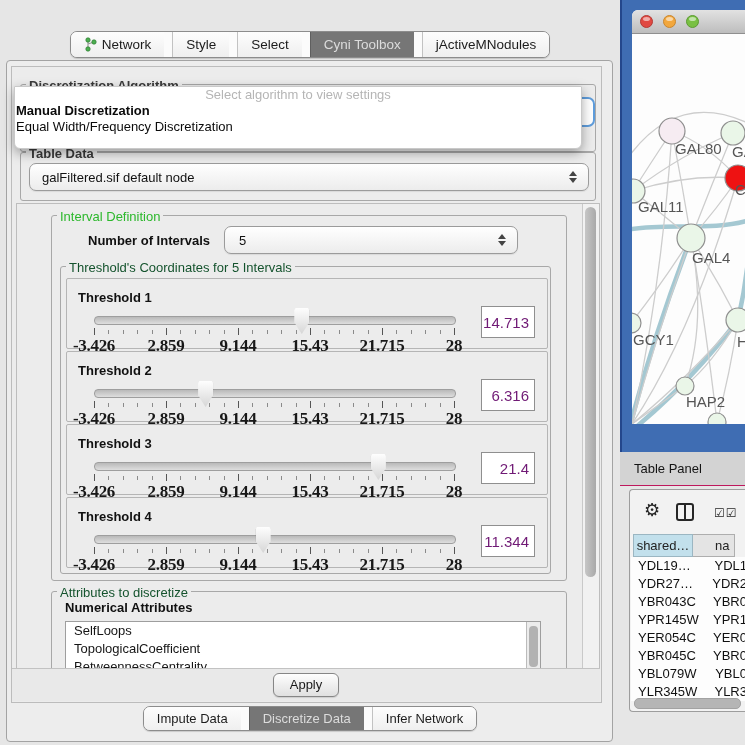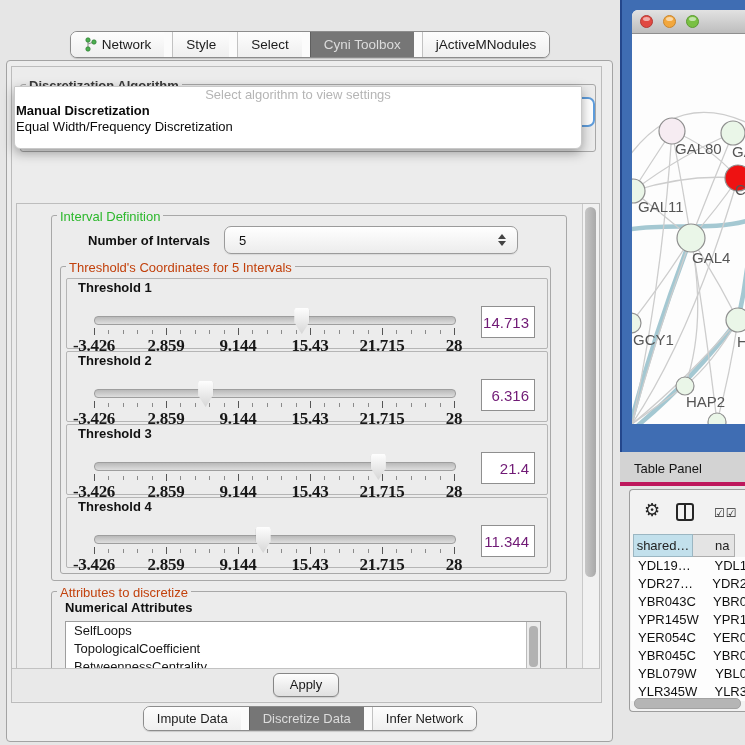--- a/index.html
+++ b/index.html
@@ -18,41 +18,41 @@
   .tab.sel{background:#767676;color:#dcdcdc;border-left-color:#5f5f5f;}
   .tabrow.toptabs .tab{height:25px;}
   .tabrow.bottabs .tab{height:23px;font-size:13px;}
   
   .outerpanel{left:6px;top:60px;width:605px;height:680px;border:1px solid #a3a3a3;border-radius:4px;background:#ededed;}
   .innerpanel{left:11px;top:66px;width:589px;height:635px;border:1px solid #bcbcbc;background:#ececec;}
   .group{border:1px solid #a8a8a8;border-radius:3px;}
   .gtitle{position:absolute;top:-7px;left:5px;font-size:13px;background:#ececec;padding:0 3px;white-space:nowrap;}
   .gtitle.dark{font-weight:bold;color:#3a3a3a;}
   .gtitle.green{color:#2cb82c;}
-  .gtitle.blue{color:#c2410c;}
+  .gtitle.blue{color:#14532d;}
   
   .combo{border:1px solid #9b9b9b;border-radius:7px;background:linear-gradient(#ffffff,#ececec);font-size:13px;color:#111;display:flex;align-items:center;box-shadow:0 1px 1px rgba(0,0,0,.08);}
   .combo .ctext{padding-left:12px;flex:1;white-space:nowrap;overflow:hidden;}
   .spinner{width:18px;display:flex;flex-direction:column;align-items:center;gap:2px;margin-right:6px;}
   .spinner i{width:0;height:0;border-left:4px solid transparent;border-right:4px solid transparent;}
   .spinner .up{border-bottom:5px solid #444;}
   .spinner .dn{border-top:5px solid #444;}
   
   .popup{left:14px;top:86px;width:566px;height:61px;background:#fff;border:1px solid #c9c9c9;border-radius:1px 1px 6px 6px;box-shadow:0 4px 12px rgba(0,0,0,.35);z-index:30;}
   .popup .ph{margin-top:0;text-align:center;font-size:13px;color:#b5b5b5;height:16px;}
   .popup .item{font-size:13px;color:#0b0b0b;height:16px;line-height:16px;padding-left:1px;white-space:nowrap;}
   .popup .item.bold{font-weight:bold;}
   .focusring{left:560px;top:97px;width:31px;height:26px;border:2px solid #5f9ddc;border-radius:7px;background:#fff;z-index:5;}
   
   .viewport{left:16px;top:203px;width:582px;height:464px;border:1px solid #bdbdbd;background:#ececec;overflow:hidden;}
   .vsb-track{position:absolute;right:0;top:0;width:16px;height:100%;background:#f1f1f1;border-left:1px solid #c9c9c9;}
   .vsb-thumb{position:absolute;left:2px;width:11px;border-radius:6px;background:linear-gradient(90deg,#c6c6c6,#a9a9a9);}
   
   .thpanel{position:absolute;left:47px;width:480px;height:69px;border:1px solid #b5b5b5;border-radius:2px;background:#ececec;}
-  .thlabel{position:absolute;left:11px;top:1px;font-weight:bold;font-size:13px;color:#111;}
+  .thlabel{position:absolute;left:11px;top:11px;font-weight:bold;font-size:13px;color:#111;}
   .track{position:absolute;left:27px;top:37px;width:360px;height:7px;border:1px solid #9e9e9e;border-radius:4px;background:linear-gradient(#b9b9b9,#dedede);}
   .thumb{position:absolute;top:29px;width:15px;height:26px;background:linear-gradient(#fefefe,#d6d6d6);
          clip-path:polygon(8% 0,92% 0,100% 10%,100% 55%,50% 100%,0 55%,0 10%);filter:drop-shadow(0 0 1px #777);}
   .tick{position:absolute;width:1px;background:#555;}
   .tick.minor{top:51px;height:4px;background:#8a8a8a;}
   .tick.major{top:49px;height:7px;}
   .ticklab{position:absolute;top:57px;width:50px;text-align:center;font-size:17px;font-weight:bold;color:#181818;font-family:Liberation Serif, serif;letter-spacing:-0.3px;}
   .valbox{position:absolute;left:414px;top:27px;width:54px;height:32px;background:#fff;border:1px solid #8f8f8f;font-size:15px;color:#701a75;text-align:right;line-height:32px;padding-right:5px;box-sizing:border-box;}
   
   .listbox{position:absolute;left:48px;top:417px;width:474px;height:47px;background:#fff;border:1px solid #9e9e9e;overflow:hidden;}
@@ -62,21 +62,21 @@
   
   .applystrip{left:12px;top:668px;width:588px;height:32px;background:#e9e9e9;border-top:1px solid #c2c2c2;display:flex;justify-content:center;}
   .btn{margin-top:4px;height:22px;padding:0 16px;border:1px solid #868686;border-radius:6px;background:linear-gradient(#fefefe,#e0e0e0);font-size:13px;line-height:22px;box-shadow:0 1px 1px rgba(0,0,0,.12);}
   
   .blueframe{left:620px;top:0;width:125px;height:452px;background:#3f6db3;border-left:2px solid #24478c;box-sizing:border-box;}
   .netwin{left:632px;top:10px;width:113px;height:414px;border-top-left-radius:6px;overflow:hidden;background:#fdfdfd;}
   .wtitle{position:absolute;left:0;top:0;width:100%;height:23px;background:linear-gradient(#e2e2e2,#bdbdbd);border-bottom:1px solid #8f8f8f;}
   .light{position:absolute;top:4.5px;width:13px;height:13px;border-radius:50%;box-sizing:border-box;}
   .light i{position:absolute;left:2.5px;top:1.5px;width:7px;height:4px;border-radius:50%;background:rgba(255,255,255,.55);}
   .canvas{position:absolute;left:0;top:24px;width:113px;height:390px;}
-  .tphead{left:620px;top:452px;width:125px;height:34px;background:#d3d3d3;border-bottom:4px solid #be185d;box-sizing:border-box;}
+  .tphead{left:620px;top:452px;width:125px;height:34px;background:#d3d3d3;border-bottom:1px solid #be185d;box-sizing:border-box;}
   .tphead span{position:absolute;left:14px;top:9px;font-size:13px;color:#141414;}
   .tpanel{left:629px;top:489px;width:118px;height:223px;border:1px solid #9d9d9d;border-right:none;border-radius:4px 0 0 4px;background:#f2f2f2;box-sizing:border-box;}
   .gear{position:absolute;left:14px;top:11px;font-size:18px;color:#262626;line-height:18px;}
   .splitic{position:absolute;left:46px;top:13px;width:14px;height:14px;border:2px solid #262626;border-radius:3px;}
   .splitic i{position:absolute;left:50%;top:0;width:2px;height:100%;background:#262626;margin-left:-1px;}
   .checks{position:absolute;left:84px;top:16px;font-size:12px;color:#262626;letter-spacing:1px;}
   .thead{position:absolute;left:3px;top:44px;height:23px;display:flex;}
   .thc{box-sizing:border-box;border:1px solid #aeaeae;font-size:13px;color:#222;text-align:center;line-height:21px;white-space:nowrap;overflow:hidden;}
   .thc.c1{width:60px;background:#c2e0ec;border-color:#9bb6c2;}
   .thc.c2{width:42px;background:#e4e4e4;border-left:none;text-align:left;padding-left:22px;}
@@ -119,20 +119,30 @@
   </div>
 
   <div class="abs outerpanel"></div>
   <div class="abs innerpanel"></div>
 
   <div class="abs group" style="left:20px;top:84px;width:574px;height:66px;">
     <span class="gtitle dark">Discretization Algorithm</span>
   </div>
   <div class="abs focusring"></div>
 
+  <div class="abs group" style="left:20px;top:152px;width:574px;height:47px;">
+    <span class="gtitle dark">Table Data</span>
+    <div class="combo" style="position:absolute;left:8px;top:10px;width:558px;height:26px;">
+      <span class="ctext">galFiltered.sif default node</span>
+      <span class="spinner">
+          <i class="up"></i>
+          <i class="dn"></i>
+        </span>
+    </div>
+  </div>
 
   <div class="abs popup">
     <div class="ph">Select algorithm to view settings</div>
     <div id="popupItems">
         <div class="item bold">Manual Discretization</div>
         <div class="item">Equal Width/Frequency Discretization</div>
       </div>
   </div>
 
   <div class="abs viewport">

